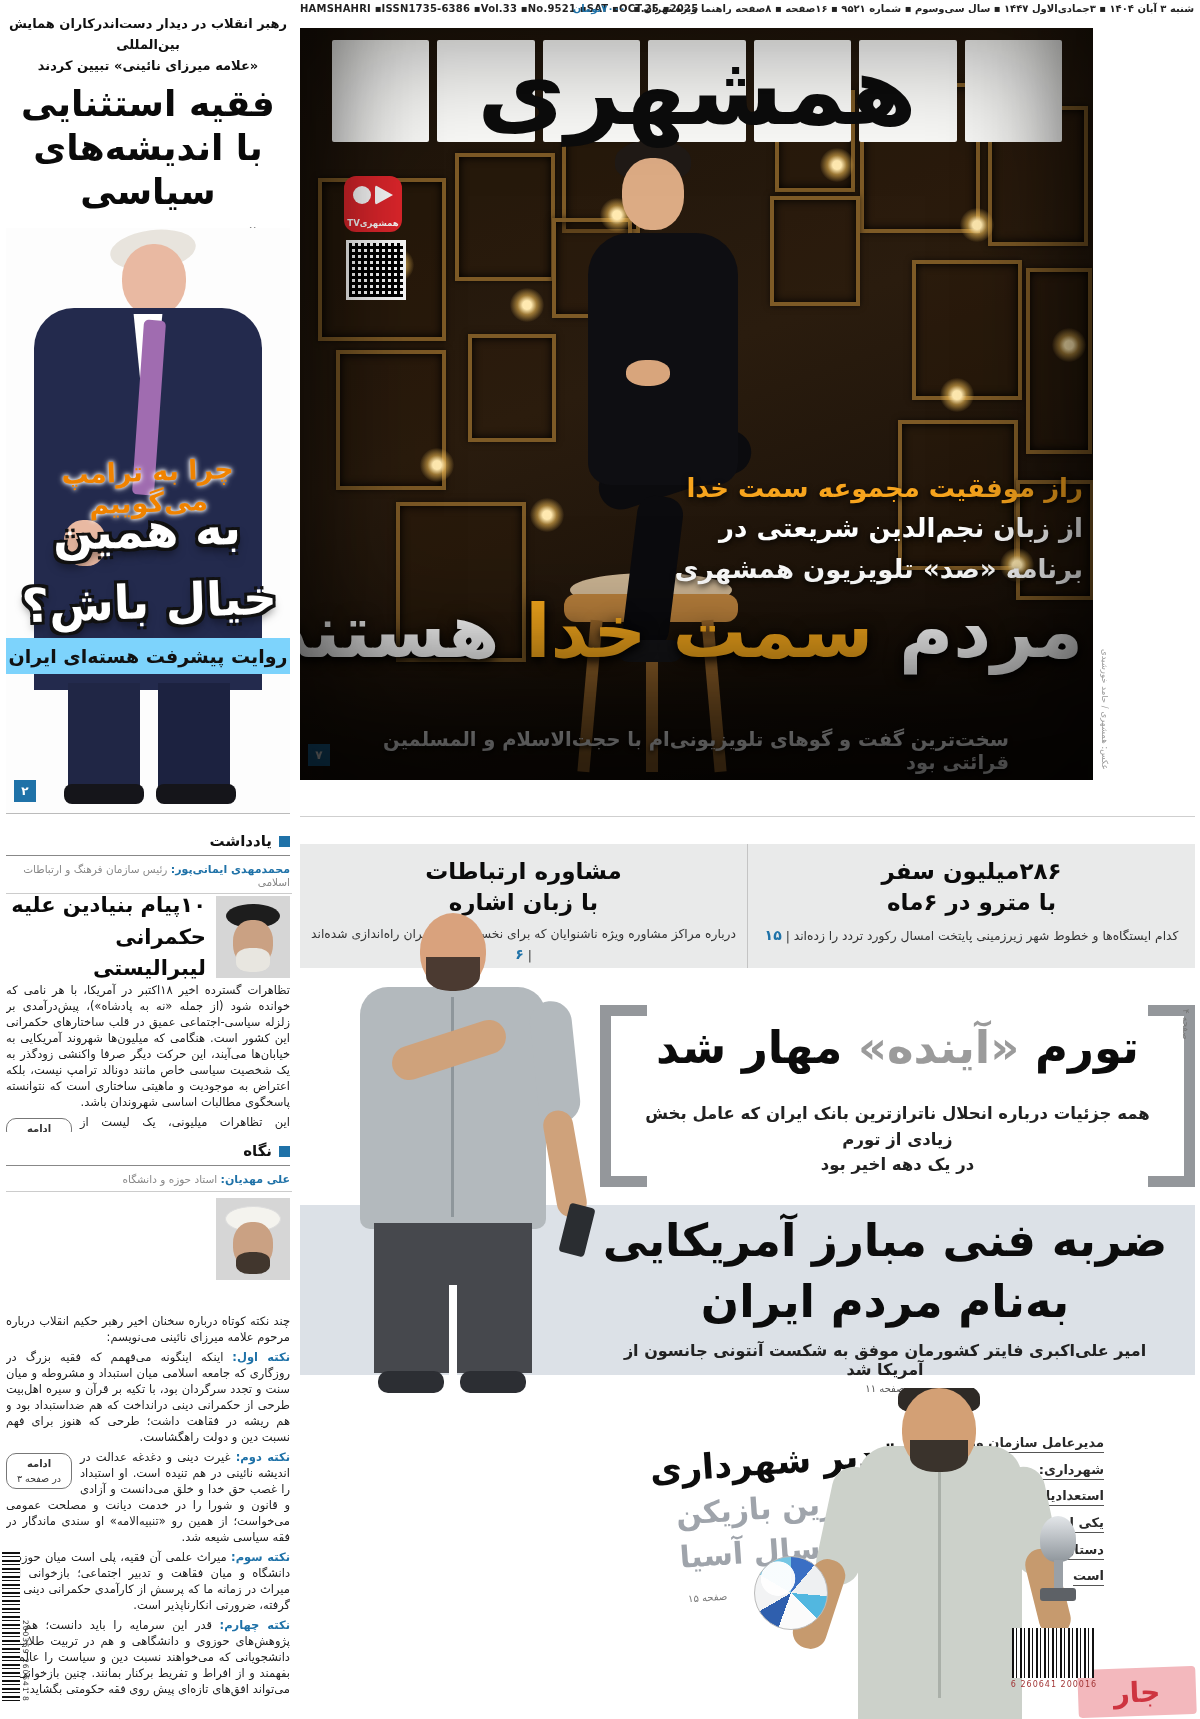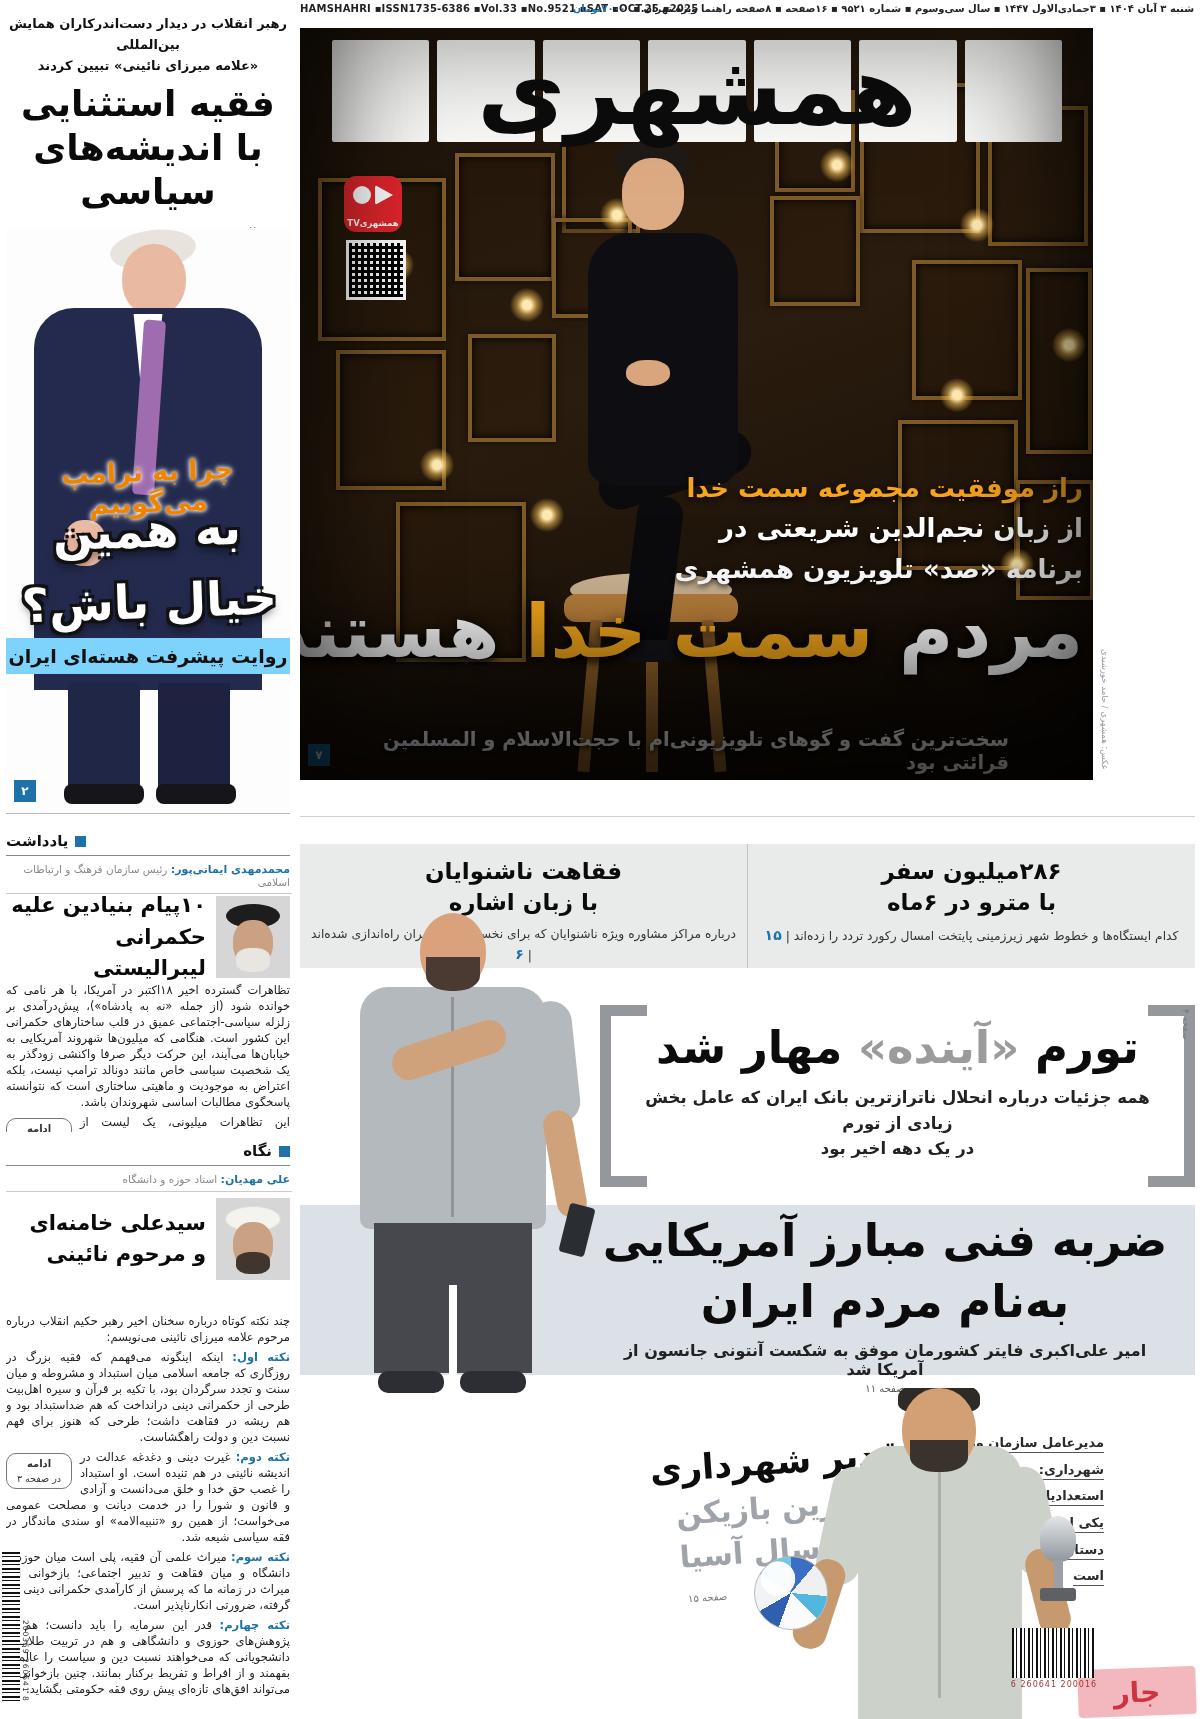--- a/index.html
+++ b/index.html
@@ -109,21 +109,21 @@
   .tz .t{font-size:23px;font-weight:900;color:#0b0b0b;line-height:1.35;}
   .tz .d{margin-top:7px;font-size:12.3px;color:#333;line-height:1.5;}
   .tz .d b{color:#1f72a8;font-size:14px;}
   
   .infl{left:600px;top:1005px;width:595px;height:168px;}
   .br{position:absolute;top:0;width:36px;height:160px;border:11px solid #94979b;}
   .br.l{left:0;border-right:none;}
   .br.r{right:0;border-left:none;}
   .infl .h{position:absolute;left:40px;right:40px;top:16px;text-align:center;font-size:45px;font-weight:900;color:#0c0c0c;white-space:nowrap;}
   .infl .h .grey{color:#9b9b9b;}
-  .infl .s{position:absolute;left:40px;right:40px;top:80px;text-align:center;font-size:16.5px;font-weight:600;color:#222;line-height:1.55;}
+  .infl .s{position:absolute;left:40px;right:40px;top:96px;text-align:center;font-size:16.5px;font-weight:600;color:#222;line-height:1.55;}
   .vpage{position:absolute;writing-mode:vertical-rl;font-size:9px;color:#777;}
   
   .stand{left:302px;top:905px;width:340px;height:500px;}
   .st-head{position:absolute;left:118px;top:8px;width:66px;height:76px;background:#d9a27d;border-radius:50% 50% 46% 46%;}
   .st-beard{position:absolute;left:124px;top:52px;width:54px;height:34px;background:#4b3a31;border-radius:0 0 45% 45%;}
   .st-shirt{position:absolute;left:58px;top:82px;width:186px;height:242px;background:#b3b9bd;border-radius:28px 28px 10px 10px;}
   .st-placket{position:absolute;left:149px;top:92px;width:3px;height:220px;background:#8e969b;}
   .st-armx{position:absolute;left:88px;top:128px;width:118px;height:34px;background:#cfa27b;border-radius:17px;transform:rotate(-18deg);}
   .st-arm{position:absolute;left:232px;top:96px;width:42px;height:122px;background:#b3b9bd;border-radius:21px;transform:rotate(-6deg);}
   .st-fore{position:absolute;left:248px;top:205px;width:30px;height:108px;background:#cfa27b;border-radius:15px;transform:rotate(-10deg);}
@@ -303,26 +303,26 @@
 
   <div class="credit">عکس: همشهری / حامد خورشیدی</div>
   <div class="rule-mid"></div>
 
   <div class="abs band">
     <div class="tz">
       <div class="t"><span>۲۸۶میلیون سفر</span><br><span>با مترو در ۶ماه</span></div>
       <div class="d"><span>کدام ایستگاه‌ها و خطوط شهر زیرزمینی پایتخت امسال رکورد تردد را زده‌اند |</span> <b>۱۵</b></div>
     </div>
     <div class="tz">
-      <div class="t"><span>فقاهت ناشنوایان</span><br><span>با زبان اشاره</span></div>
+      <div class="t"><span>مشاوره ارتباطات</span><br><span>با زبان اشاره</span></div>
       <div class="d"><span>درباره مراکز مشاوره ویژه ناشنوایان که برای نخستین‌بار در تهران راه‌اندازی شده‌اند |</span> <b>۶</b></div>
     </div>
   </div>
 
-  <div class="sec" style="top:832px;justify-content:flex-end;">
+  <div class="sec" style="top:832px;">
     <span class="sq"></span>
     <span>یادداشت</span>
   </div>
   <div class="byline" style="top:858px;">
     <b>محمدمهدی ایمانی‌پور:</b>
     <span>رئیس سازمان فرهنگ و ارتباطات اسلامی</span>
   </div>
   <div class="arthead" style="top:890px;">
     <div class="mug">
       <div class="turban"></div>
@@ -348,24 +348,20 @@
   </div>
   <div class="byline" style="top:1168px;">
     <b>علی مهدیان:</b>
     <span>استاد حوزه و دانشگاه</span>
   </div>
   <div class="arthead" style="top:1198px;">
     <div class="mug white">
       <div class="turban"></div>
         <div class="face"></div>
         <div class="beardd"></div>
-    </div>
-    <div class="hl">
-      <span>سیدعلی خامنه‌ای</span><br>
-      <span>و مرحوم نائینی</span>
     </div>
   </div>
   <div class="body" style="top:1290px;height:422px;margin-top:23px;">
     <p><span>چند نکته کوتاه درباره سخنان اخیر رهبر حکیم انقلاب درباره مرحوم علامه میرزای نائینی می‌نویسم:</span></p>
     <p><b class="lead">نکته اول:</b> <span>اینکه اینگونه می‌فهمم که فقیه بزرگ در روزگاری که جامعه اسلامی میان استبداد و مشروطه و میان سنت و تجدد سرگردان بود، با تکیه بر قرآن و سیره اهل‌بیت طرحی از حکمرانی دینی درانداخت که هم ضداستبداد بود و هم ریشه در فقاهت داشت؛ طرحی که هنوز برای فهم نسبت دین و دولت راهگشاست.</span></p>
     <p><span class="cont"><b>ادامه</b><span>در صفحه ۳</span></span><b class="lead">نکته دوم:</b> <span>غیرت دینی و دغدغه عدالت در اندیشه نائینی در هم تنیده است. او استبداد را غصب حق خدا و خلق می‌دانست و آزادی و قانون و شورا را در خدمت دیانت و مصلحت عمومی می‌خواست؛ از همین رو «تنبیه‌الامه» او سندی ماندگار در فقه سیاسی شیعه شد.</span></p>
     <p><b class="lead">نکته سوم:</b> <span>میراث علمی آن فقیه، پلی است میان حوزه و دانشگاه و میان فقاهت و تدبیر اجتماعی؛ بازخوانی این میراث در زمانه ما که پرسش از کارآمدی حکمرانی دینی بالا گرفته، ضرورتی انکارناپذیر است.</span></p>
     <p><b class="lead">نکته چهارم:</b> <span>قدر این سرمایه را باید دانست؛ هم در پژوهش‌های حوزوی و دانشگاهی و هم در تربیت طلاب و دانشجویانی که می‌خواهند نسبت دین و سیاست را عالمانه بفهمند و از افراط و تفریط برکنار بمانند. چنین بازخوانی‌ای می‌تواند افق‌های تازه‌ای پیش روی فقه حکومتی بگشاید.</span></p>
   </div>
 

